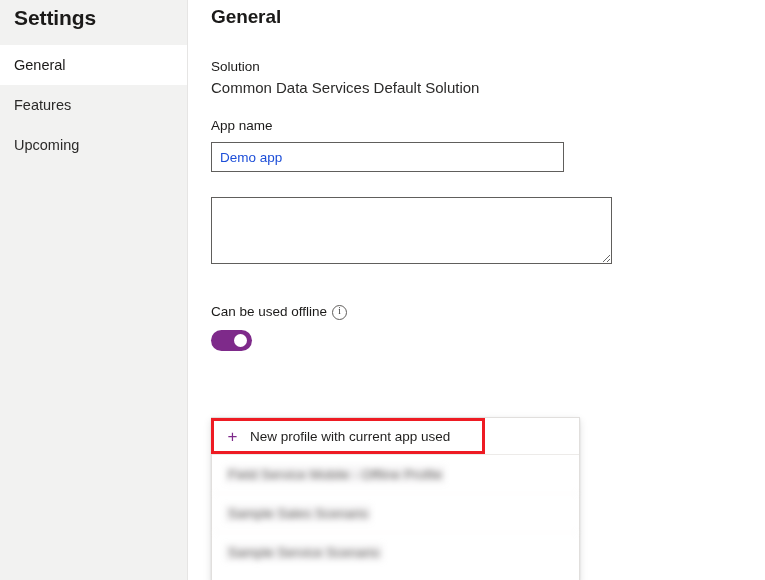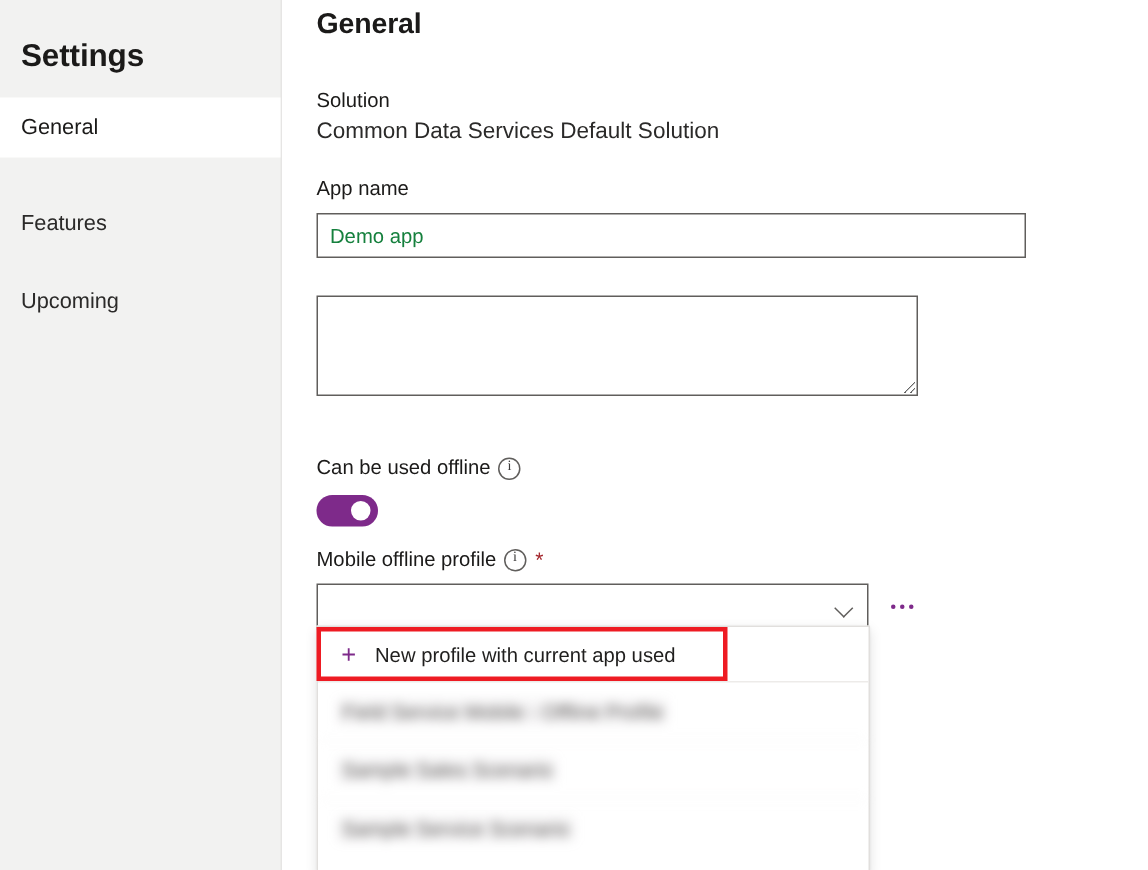--- a/index.html
+++ b/index.html
@@ -30,21 +30,21 @@
     height: 580px;
     background: #f2f2f1;
     border-right: 1px solid #e6e5e4;
     box-sizing: border-box;
     position: relative;
   }
   .sidebar-title {
     font-size: 21px;
     font-weight: 600;
     color: #1b1a19;
-    padding: 24px 0 0 14px;
+    padding: 4px 0 0 14px;
     letter-spacing: -0.1px;
     line-height: 28px;
   }
   .nav-list {
     margin-top: 13px;
   }
   .nav-item {
     height: 40px;
     display: flex;
     align-items: center;
@@ -53,22 +53,21 @@
     color: #2b2a29;
     box-sizing: border-box;
     cursor: pointer;
   }
   .nav-item.selected {
     background: #ffffff;
     color: #1b1a19;
     font-weight: 400;
   }
   .nav-item + .nav-item {
-    margin-top: 12px;
-    align-items: flex-end;
+    margin-top: 0;
   }
 
   
   .content {
     flex: 1;
     position: relative;
     background: #ffffff;
     padding: 0;
     box-sizing: border-box;
   }
@@ -97,28 +96,28 @@
   }
   .static-value {
     font-size: 15px;
     font-weight: 400;
     color: #2b2a29;
     line-height: 19px;
     margin-top: 2px;
   }
 
   .text-input {
-    width: 473px;
+    width: 353px;
     height: 30px;
     box-sizing: border-box;
     border: 1px solid #605e5c;
     background: #ffffff;
     font-family: "Liberation Sans", sans-serif;
     font-size: 13.5px;
-    color: #15803d;
+    color: #1d4ed8;
     padding: 0 8px;
     outline: none;
     margin-top: 7px;
     display: block;
   }
   .text-area {
     width: 401px;
     height: 67px;
     box-sizing: border-box;
     border: 1px solid #605e5c;
@@ -343,38 +342,20 @@
     <div class="field" style="top:303px;">
       <div class="field-label">
         <span>Can be used offline</span>
         <span class="info-icon"></span>
       </div>
       <div class="toggle">
         <span class="knob"></span>
       </div>
     </div>
 
-    <div class="field" style="top:364px;">
-      <div class="field-label">
-        <span>Mobile offline profile</span>
-        <span class="info-icon"></span>
-        <span class="required-star">*</span>
-      </div>
-      <div class="combo-row">
-        <div class="combo">
-          <span class="combo-value"></span>
-          <span class="chev"></span>
-        </div>
-        <div class="ellipsis-btn">
-          <i></i>
-          <i></i>
-          <i></i>
-        </div>
-      </div>
-    </div>
 
   </div>
 
   <div class="dropdown-panel">
     <div class="dd-item new-profile">
       <span class="plus">+</span>
       <span>New profile with current app used</span>
     </div>
     <div class="dd-item blurred">
       <span class="bg-chip">Field Service Mobile - Offline Profile</span>

